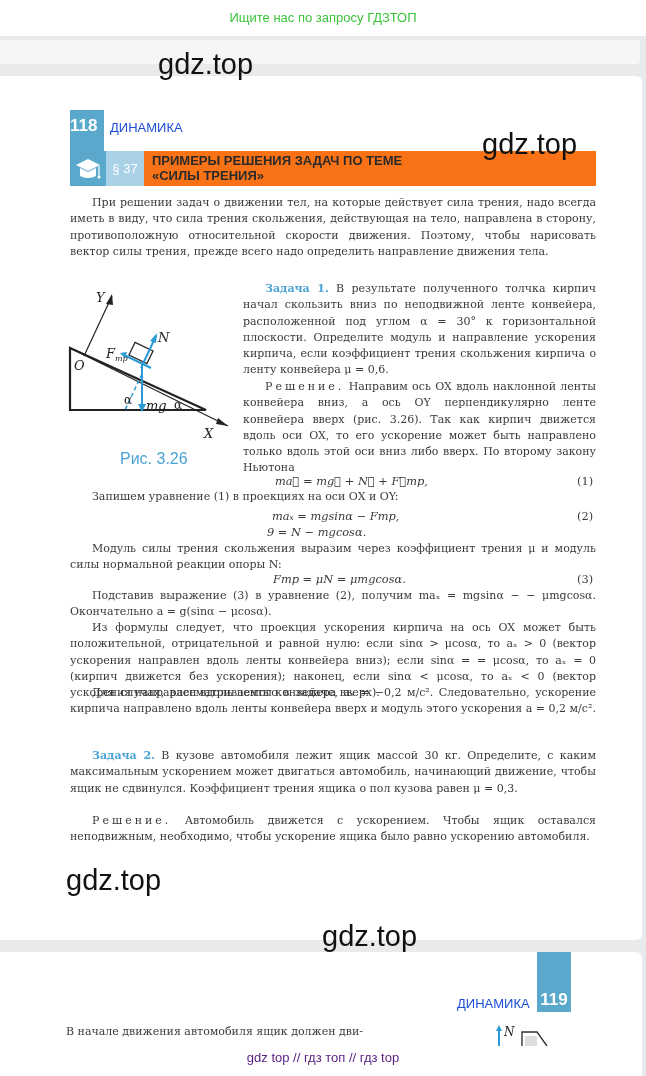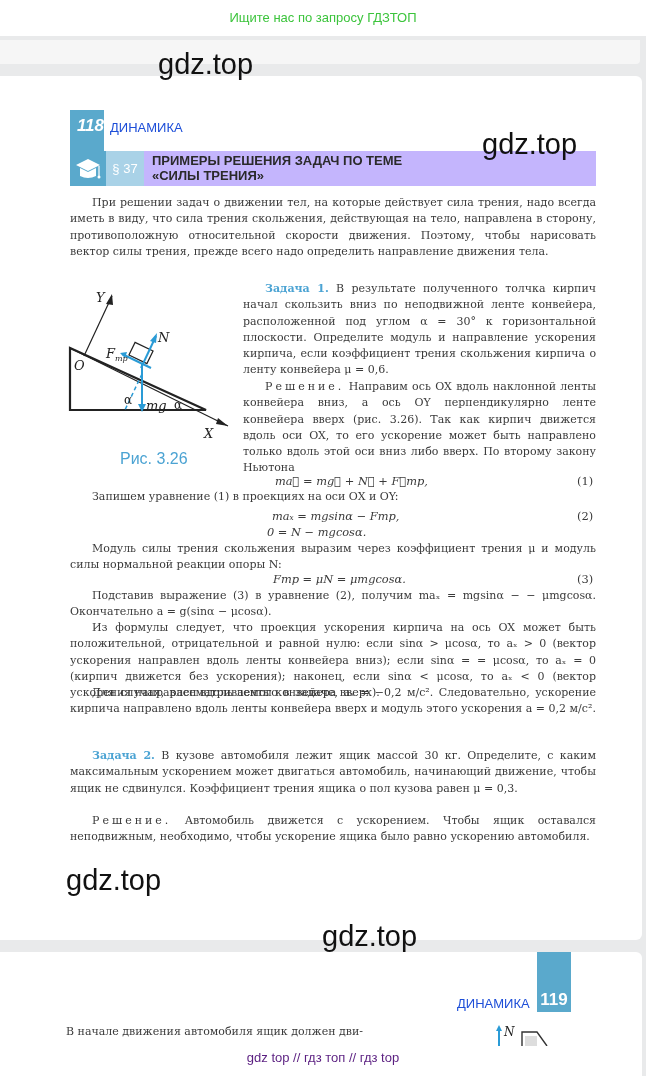--- a/index.html
+++ b/index.html
@@ -5,21 +5,21 @@
   html, body { margin:0; padding:0; }
   body { width:646px; height:1076px; background:#e9eaeb; position:relative; overflow:hidden; font-family:"DejaVu Serif", serif; color:#3a3a3a; }
   .topbar { position:absolute; left:0; top:0; width:646px; height:36px; background:#fff; text-align:center; }
   .topbar span { font-family:"Liberation Sans", sans-serif; font-size:13px; color:#3cc43c; line-height:36px; }
   .strip1 { position:absolute; left:0; top:40px; width:640px; height:24px; background:#f6f6f6; border-radius:0 0 4px 0; }
   .page { position:absolute; left:0; top:76px; width:642px; height:864px; background:#fff; border-radius:0 6px 6px 0; }
   .page2 { position:absolute; left:0; top:952px; width:642px; height:124px; background:#fff; border-radius:0 6px 0 0; }
   .wm { position:absolute; font-family:"Liberation Sans", sans-serif; font-size:29px; color:#111; }
   .pn-box { position:absolute; background:#5aa9cc; color:#fff; font-family:"Liberation Sans", sans-serif; font-size:17px; font-weight:bold; }
   .runhead { position:absolute; font-family:"Liberation Sans", sans-serif; font-size:13px; color:#1d4ed8; }
-  .sect { position:absolute; left:70px; top:151px; width:526px; height:35px; background:#c4b5fd; }
+  .sect { position:absolute; left:70px; top:151px; width:526px; height:35px; background:#f97316; }
   .sect .ic { position:absolute; left:0; top:0; width:36px; height:35px; background:#5aa9cc; }
   .sect .num { position:absolute; left:36px; top:0; width:38px; height:35px; background:#a9d2e7; font-family:"Liberation Sans", sans-serif; font-size:13px; color:#fff; line-height:35px; text-align:center; }
   .sect .title { position:absolute; left:82px; top:2px; font-family:"Liberation Sans", sans-serif; font-weight:bold; font-size:13px; color:#2a2a2a; line-height:15px; }
   .p { position:absolute; font-size:11px; line-height:16.3px; text-align:justify; color:#3a3a3a; }
   .ind { text-indent:22px; }
   .blue { color:#4ba3d3; font-weight:bold; }
   .sp { letter-spacing:3px; }
   .eq { position:absolute; font-size:11.4px; font-style:italic; color:#3a3a3a; }
   .eqn { position:absolute; font-size:11.4px; color:#3a3a3a; }
   .cap { position:absolute; left:120px; top:450px; font-family:"Liberation Sans", sans-serif; font-size:16px; color:#4ba3d3; }
@@ -30,21 +30,21 @@
 
 <div class="topbar">
   <span>Ищите нас по запросу ГДЗТОП</span>
 </div>
 <div class="strip1"></div>
 
 <div class="page"></div>
 
 <div class="wm" style="left:158px;top:48px;">gdz.top</div>
 
-<div class="pn-box" style="left:70px;top:110px;width:34px;height:48px;line-height:32px;text-align:right;font-style:italic;">118</div>
+<div class="pn-box" style="left:70px;top:110px;width:34px;height:48px;line-height:32px;text-align:left;">118</div>
 <div class="runhead" style="left:110px;top:120px;">ДИНАМИКА</div>
 
 <div class="sect">
   <div class="ic">
     <svg width="36" height="35" viewBox="0 0 36 35">
       <polygon points="6,14 18,8 30,14 18,20" fill="#fff"></polygon>
       <path d="M10,17 L10,25 Q18,29 26,25 L26,17 L18,21 Z" fill="#fff"></path>
       <line x1="29" y1="15" x2="29" y2="25" stroke="#fff" stroke-width="1.2"></line>
       <circle cx="29" cy="26" r="1.5" fill="#fff"></circle>
     </svg>
@@ -94,21 +94,21 @@
   <span class="sp">Решение.</span>
   <span>Направим ось OX вдоль наклонной ленты конвейера вниз, а ось OY перпендикулярно ленте конвейера вверх (рис. 3.26). Так как кирпич движется вдоль оси OX, то его ускорение может быть направлено только вдоль этой оси вниз либо вверх. По второму закону Ньютона</span>
 </div>
 
 <div class="eq" style="left:275px;top:474px;">ma⃗ = mg⃗ + N⃗ + F⃗тр,</div>
 <div class="eqn" style="left:577px;top:474px;">(1)</div>
 
 <div class="p ind" style="left:70px;top:489px;width:526px;">Запишем уравнение (1) в проекциях на оси OX и OY:</div>
 <div class="eq" style="left:272px;top:509px;">maₓ = mgsinα − Fтр,</div>
 <div class="eqn" style="left:577px;top:509px;">(2)</div>
-<div class="eq" style="left:267px;top:525px;">0 = N − mgcosα.</div>
+<div class="eq" style="left:267px;top:525px;">9 = N − mgcosα.</div>
 
 <div class="p ind" style="left:70px;top:541px;width:526px;">Модуль силы трения скольжения выразим через коэффициент трения μ и модуль силы нормальной реакции опоры N:</div>
 <div class="eq" style="left:273px;top:572px;">Fтр = μN = μmgcosα.</div>
 <div class="eqn" style="left:577px;top:572px;">(3)</div>
 
 <div class="p ind" style="left:70px;top:588px;width:526px;">Подставив выражение (3) в уравнение (2), получим maₓ = mgsinα − − μmgcosα. Окончательно a = g(sinα − μcosα).</div>
 <div class="p ind" style="left:70px;top:620px;width:526px;">Из формулы следует, что проекция ускорения кирпича на ось OX может быть положительной, отрицательной и равной нулю: если sinα &gt; μcosα, то aₓ &gt; 0 (вектор ускорения направлен вдоль ленты конвейера вниз); если sinα = = μcosα, то aₓ = 0 (кирпич движется без ускорения); наконец, если sinα &lt; μcosα, то aₓ &lt; 0 (вектор ускорения направлен вдоль ленты конвейера вверх).</div>
 <div class="p ind" style="left:70px;top:685px;width:526px;">Для случая, рассматриваемого в задаче, aₓ = −0,2 м/с². Следовательно, ускорение кирпича направлено вдоль ленты конвейера вверх и модуль этого ускорения a = 0,2 м/с².</div>
 
 <div class="p ind" style="left:70px;top:748px;width:526px;">

